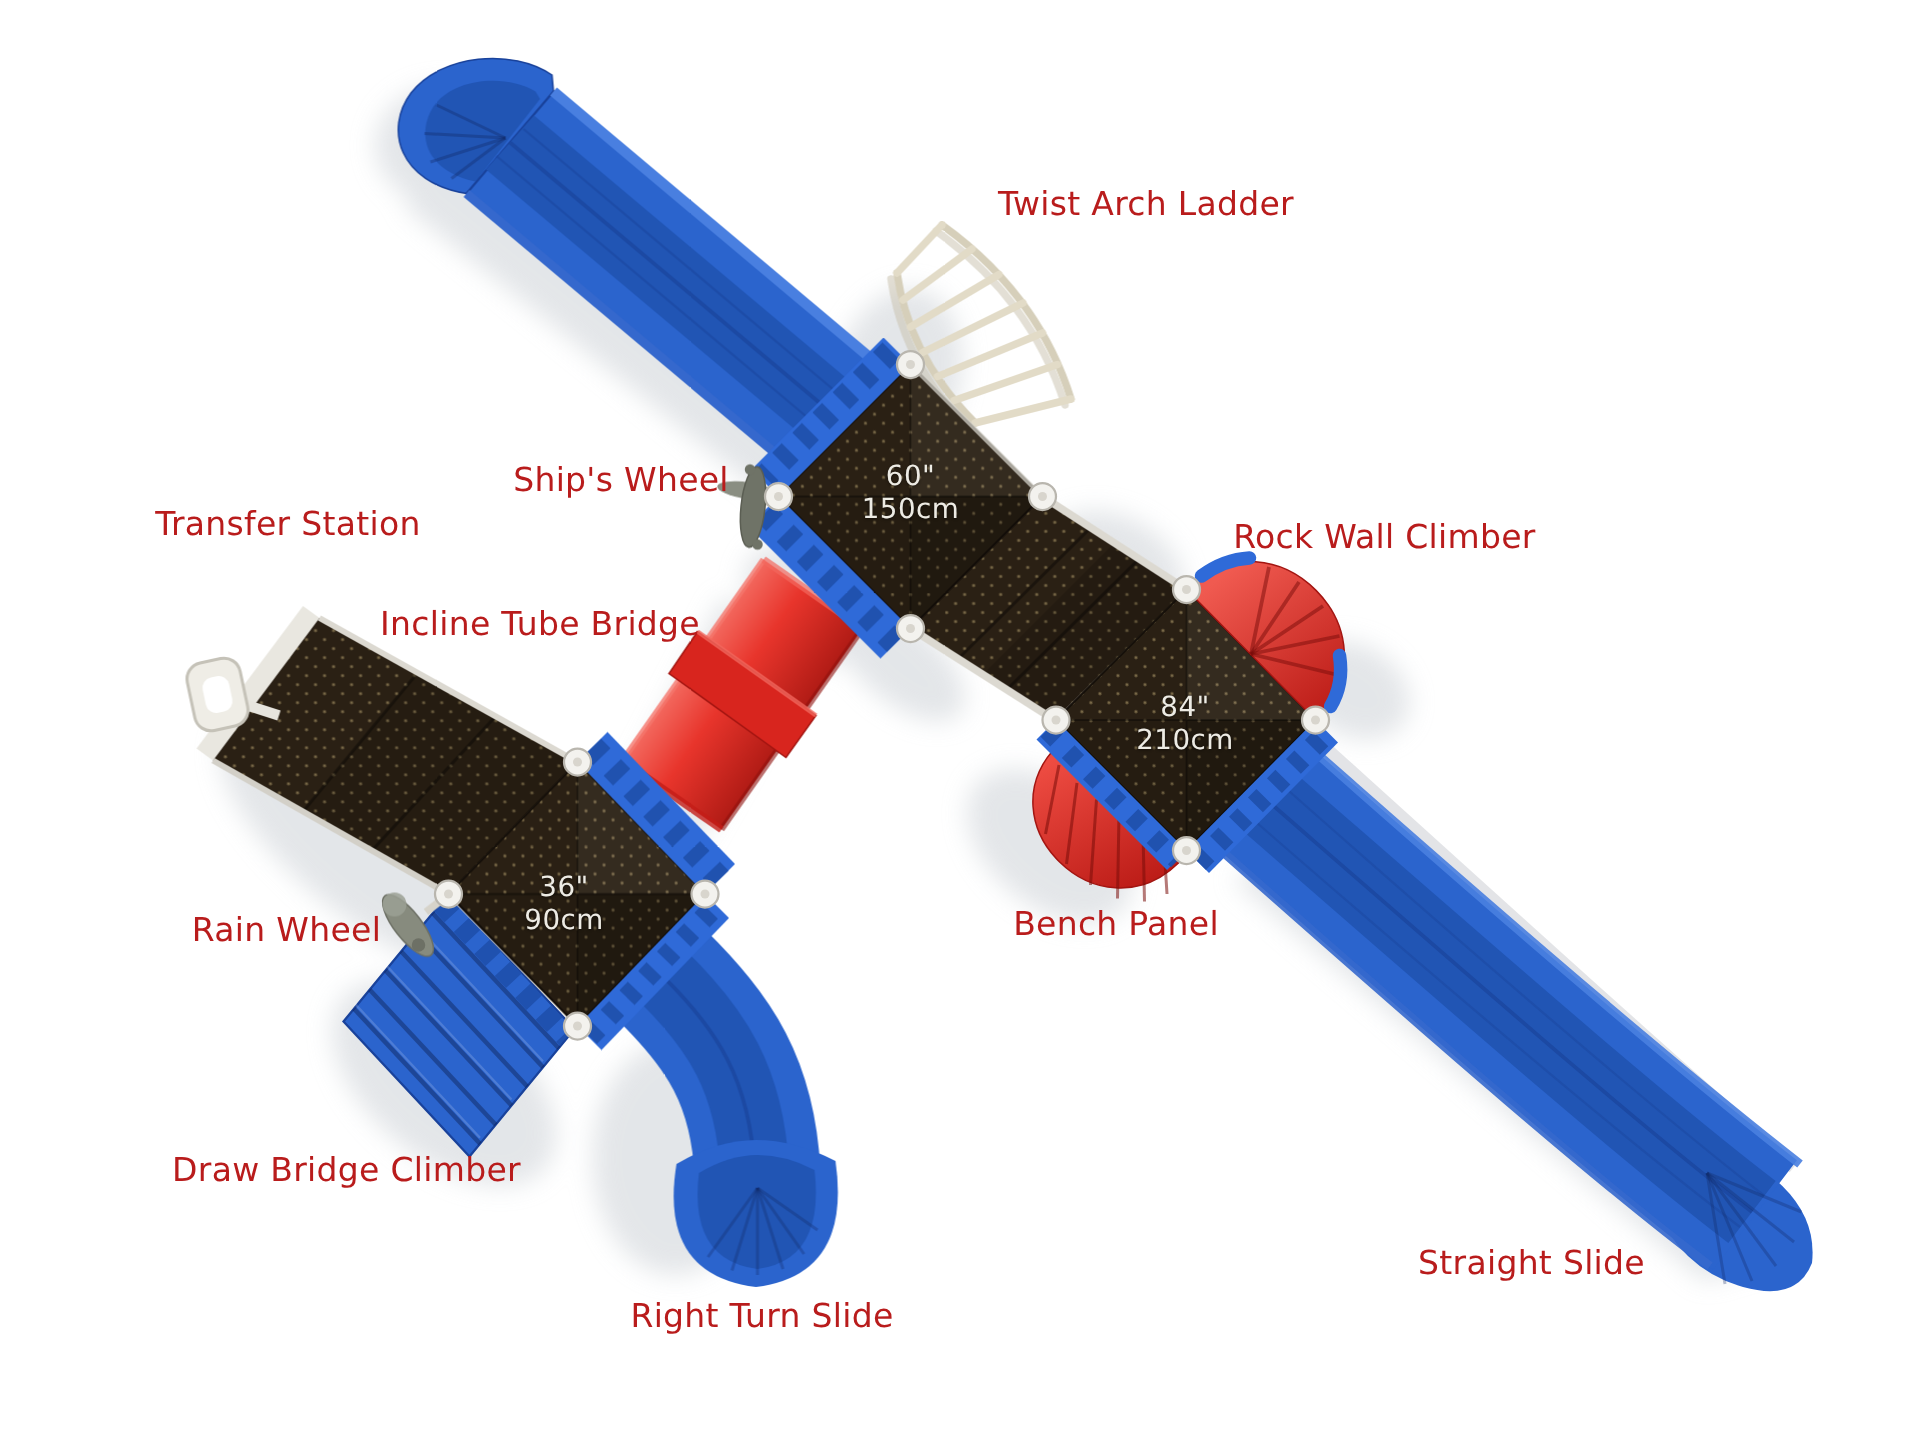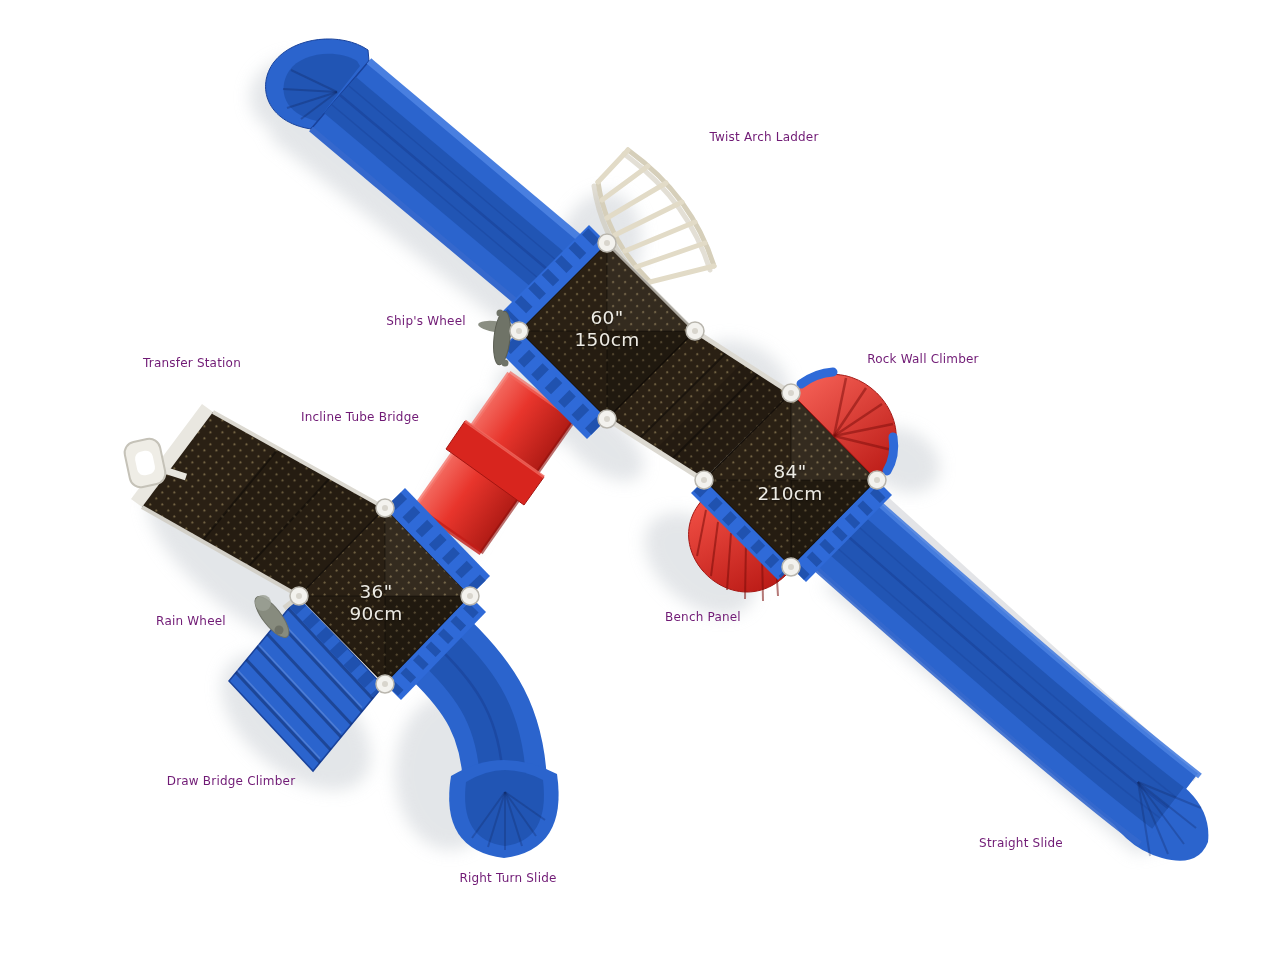--- a/index.html
+++ b/index.html
@@ -1,20 +1,20 @@
 <!DOCTYPE html>
 <html><head>
 <meta charset="utf-8">
 <style>
   html,body{margin:0;padding:0;background:#ffffff;}
   .stage{position:relative;width:1280px;height:960px;background:#ffffff;overflow:hidden;
          font-family:"DejaVu Sans","Liberation Sans",sans-serif;}
   .art{position:absolute;left:0;top:0;}
-  .callout{position:absolute;transform:translate(-50%,-50%);font-size:12px;line-height:23px;
-           color:#701a75;white-space:pre-line;letter-spacing:.2px;}
+  .callout{position:absolute;transform:translate(-50%,-50%);font-size:22px;line-height:23px;
+           color:#b91c1c;white-space:pre-line;letter-spacing:.2px;}
   .deck-size{position:absolute;transform:translate(-50%,-50%);font-size:18.5px;line-height:22px;
              color:#edebe4;white-space:pre-line;text-align:center;letter-spacing:.3px;
              text-shadow:0 1px 2px rgba(0,0,0,.45);}
 </style>
 </head>
 <body>
 
 <div class="stage">
 
 <svg class="art" width="1280" height="960" viewBox="0 0 1280 960">
@@ -294,23 +294,23 @@
 </svg>
 
 <div class="deck-size" style="left:607px;top:329px">60"
 150cm</div>
 <div class="deck-size" style="left:790px;top:483px">84"
 210cm</div>
 <div class="deck-size" style="left:376px;top:603px">36"
 90cm</div>
 
 <div class="callout" style="left:764px;top:137px">Twist Arch Ladder</div>
-<div class="callout" style="left:426px;top:321px">Ship's Wheel</div>
-<div class="callout" style="left:192px;top:363px">Transfer Station</div>
+<div class="callout" style="left:414px;top:321px">Ship's Wheel</div>
+<div class="callout" style="left:192px;top:350px">Transfer Station</div>
 <div class="callout" style="left:360px;top:417px">Incline Tube Bridge</div>
 <div class="callout" style="left:923px;top:359px">Rock Wall Climber</div>
-<div class="callout" style="left:703px;top:617px">Bench Panel</div>
+<div class="callout" style="left:744px;top:617px">Bench Panel</div>
 <div class="callout" style="left:191px;top:621px">Rain Wheel</div>
 <div class="callout" style="left:231px;top:781px">Draw Bridge Climber</div>
 <div class="callout" style="left:508px;top:878px">Right Turn Slide</div>
 <div class="callout" style="left:1021px;top:843px">Straight Slide</div>
 
 </div>
 
 </body></html>

